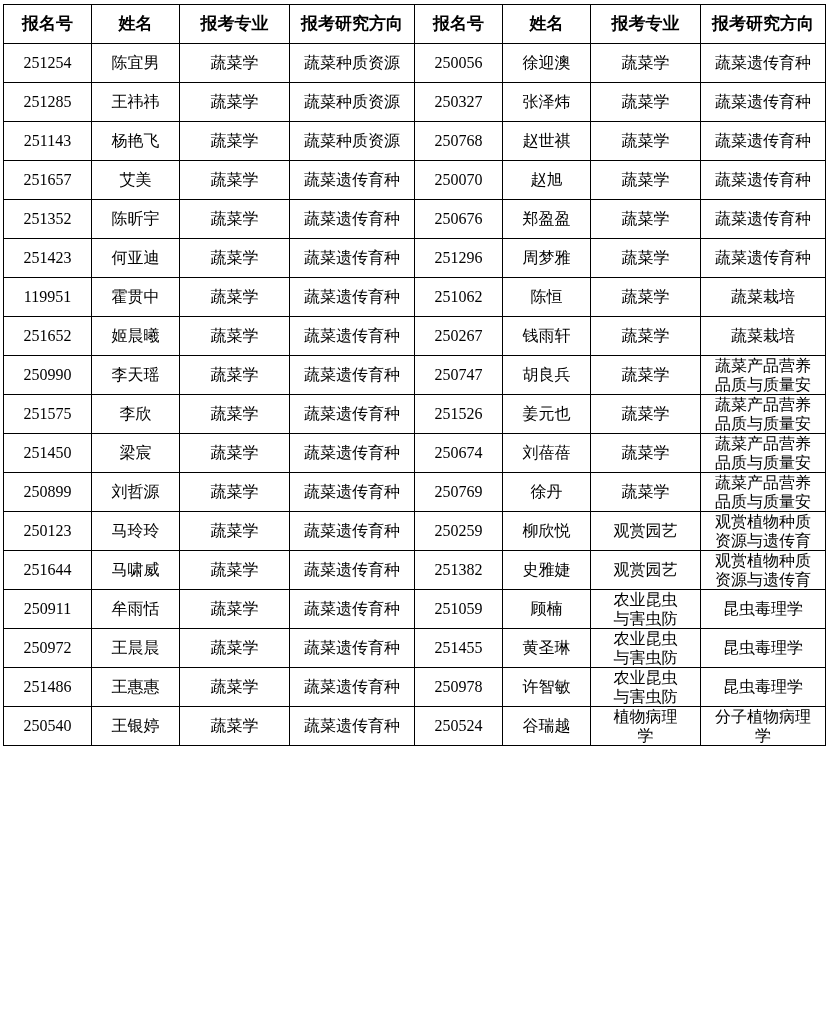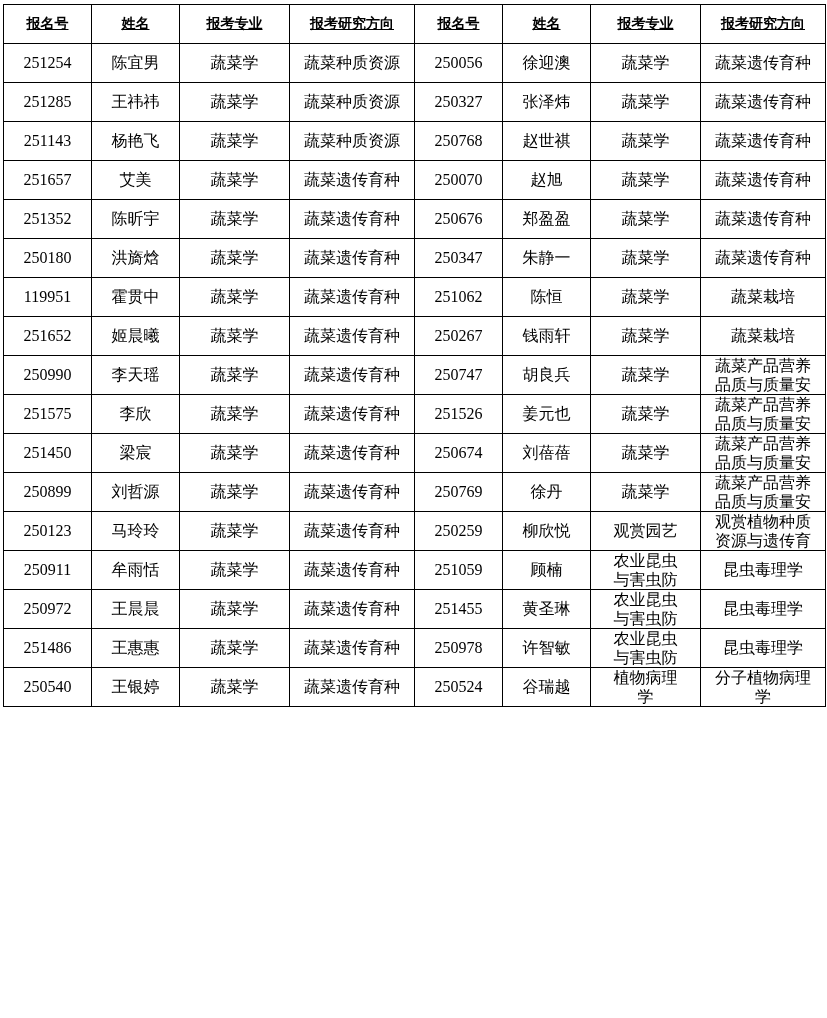--- a/index.html
+++ b/index.html
@@ -29,22 +29,21 @@
     text-align: center;
     vertical-align: middle;
     padding: 0;
     line-height: 1.18;
     word-break: keep-all;
     overflow: hidden;
   }
   table.roster th {
     font-weight: bold;
     height: 38px;
-    font-size: 14px;
-    text-decoration: underline;
+    font-size: 17px;
   }
   table.roster td {
     height: 38px;
     font-size: 16px;
   }
   .col-id { width: 88px; }
   .col-name { width: 88px; }
   .col-major { width: 110px; }
   .col-dir { width: 125px; }
   .cell-inner {
@@ -212,36 +211,36 @@
           </td>
           <td>
             <span class="cell-inner">蔬菜学</span>
           </td>
           <td>
             <span class="cell-inner">蔬菜遗传育种</span>
           </td>
         </tr>
         <tr>
           <td>
-            <span class="cell-inner">250180</span>
-          </td>
-          <td>
-            <span class="cell-inner">洪旖焓</span>
-          </td>
-          <td>
-            <span class="cell-inner">蔬菜学</span>
-          </td>
-          <td>
-            <span class="cell-inner">蔬菜遗传育种</span>
-          </td>
-          <td>
-            <span class="cell-inner">250347</span>
-          </td>
-          <td>
-            <span class="cell-inner">朱静一</span>
+            <span class="cell-inner">251423</span>
+          </td>
+          <td>
+            <span class="cell-inner">何亚迪</span>
+          </td>
+          <td>
+            <span class="cell-inner">蔬菜学</span>
+          </td>
+          <td>
+            <span class="cell-inner">蔬菜遗传育种</span>
+          </td>
+          <td>
+            <span class="cell-inner">251296</span>
+          </td>
+          <td>
+            <span class="cell-inner">周梦雅</span>
           </td>
           <td>
             <span class="cell-inner">蔬菜学</span>
           </td>
           <td>
             <span class="cell-inner">蔬菜遗传育种</span>
           </td>
         </tr>
         <tr>
           <td>
@@ -414,20 +413,47 @@
             <span class="cell-inner">蔬菜学</span>
           </td>
           <td>
             <span class="cell-inner">蔬菜遗传育种</span>
           </td>
           <td>
             <span class="cell-inner">250259</span>
           </td>
           <td>
             <span class="cell-inner">柳欣悦</span>
+          </td>
+          <td>
+            <span class="cell-inner">观赏园艺</span>
+          </td>
+          <td class="clip">
+            <span class="cell-inner">观赏植物种质
+资源与遗传育</span>
+          </td>
+        </tr>
+        <tr>
+          <td>
+            <span class="cell-inner">251644</span>
+          </td>
+          <td>
+            <span class="cell-inner">马啸威</span>
+          </td>
+          <td>
+            <span class="cell-inner">蔬菜学</span>
+          </td>
+          <td>
+            <span class="cell-inner">蔬菜遗传育种</span>
+          </td>
+          <td>
+            <span class="cell-inner">251382</span>
+          </td>
+          <td>
+            <span class="cell-inner">史雅婕</span>
           </td>
           <td>
             <span class="cell-inner">观赏园艺</span>
           </td>
           <td class="clip">
             <span class="cell-inner">观赏植物种质
 资源与遗传育</span>
           </td>
         </tr>
         <tr>

